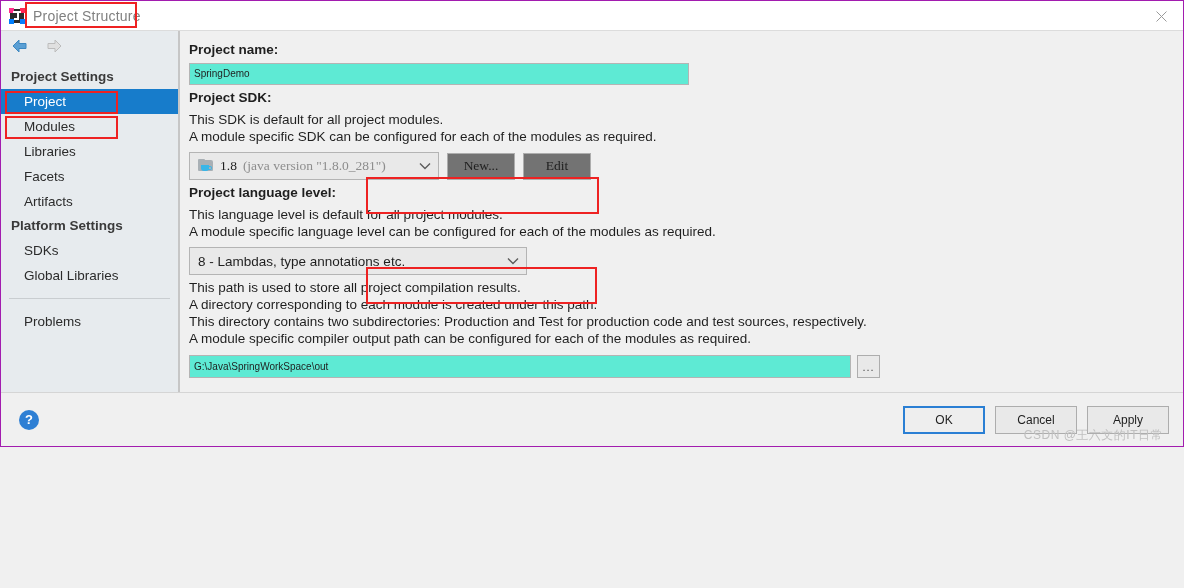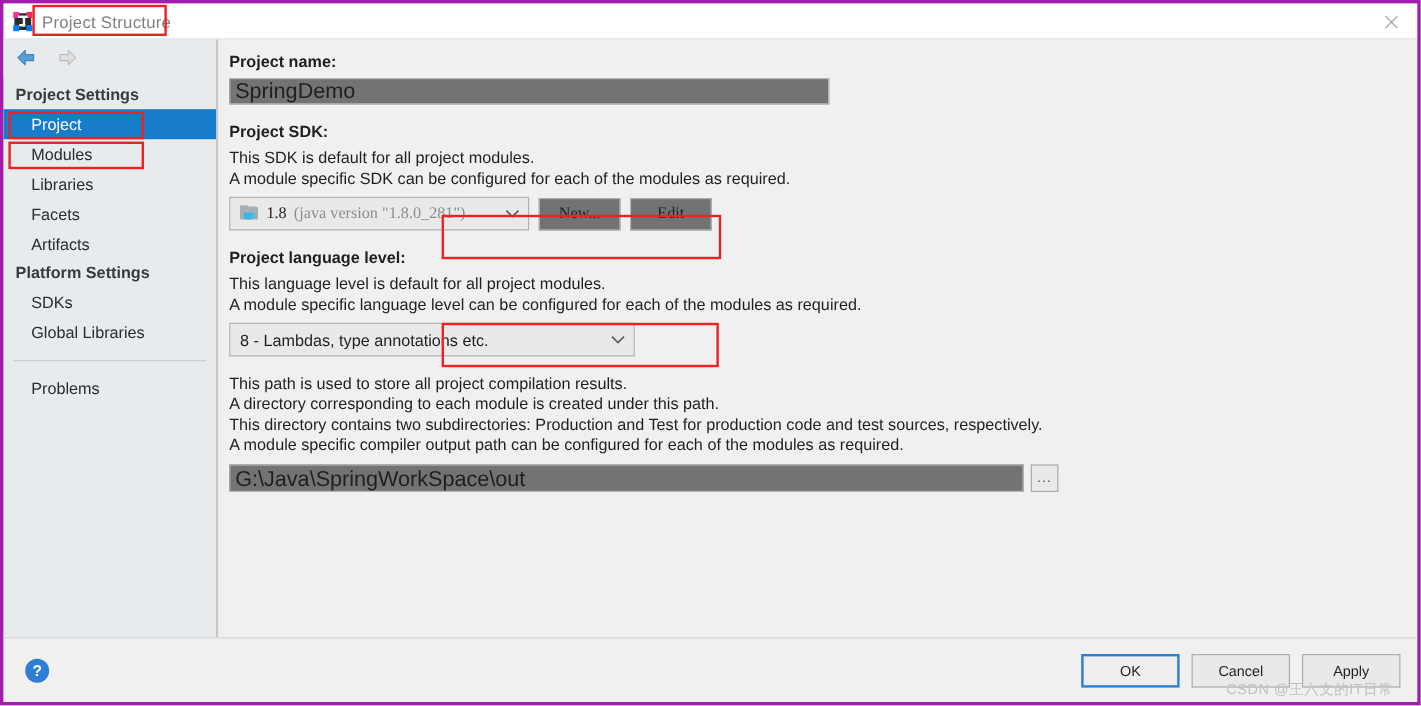--- a/index.html
+++ b/index.html
@@ -5,23 +5,23 @@
   * { box-sizing: border-box; }
   html, body {
     margin: 0; padding: 0;
     width: 1184px; height: 588px;
     font-family: "Liberation Sans", sans-serif;
     background: #f0f0f0;
     overflow: hidden;
   }
   #dialog {
     position: relative;
-    width: 1184px; height: 588px;
+    width: 1184px; height: 447px;
     background: #f0f0f0;
-    border: 3px solid #a21caf;
+    border: 1px solid #a21caf;
     display: flex;
     flex-direction: column;
   }
 
   
   #titlebar {
     height: 30px;
     min-height: 30px;
     background: #ffffff;
     display: flex;
@@ -142,31 +142,31 @@
     margin: 0 0 5px 0;
     line-height: 17px;
   }
   .lbl {
     font-size: 13.5px;
     color: #1f1f1f;
     line-height: 17px;
   }
   .txtfield {
     height: 22px;
-    background: #737373;
+    background: #5eead4;
     border: 1px solid #b4b4b4;
-    font-size: 18px;
+    font-size: 10px;
     color: #1f1f1f;
     padding: 4px 4px;
     line-height: 20px;
     display: flex;
     align-items: center;
   }
   #project-name-field { width: 500px; }
-  .section { margin-top: 14px; }
+  .section { margin-top: 4px; }
 
   
   .row { display: flex; align-items: center; gap: 8px; font-family: Liberation Serif, serif; }
   .combo {
     height: 28px;
     background: #e9e9e9;
     border: 1px solid #b4b4b4;
     display: flex;
     align-items: center;
     position: relative;

